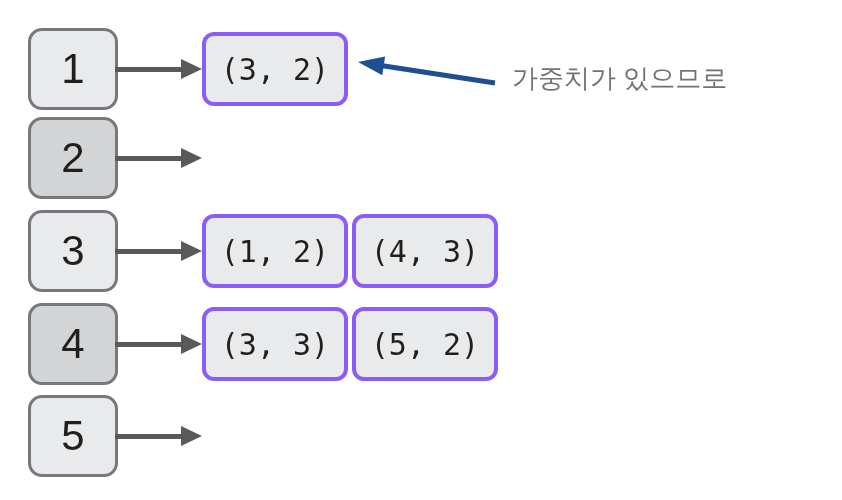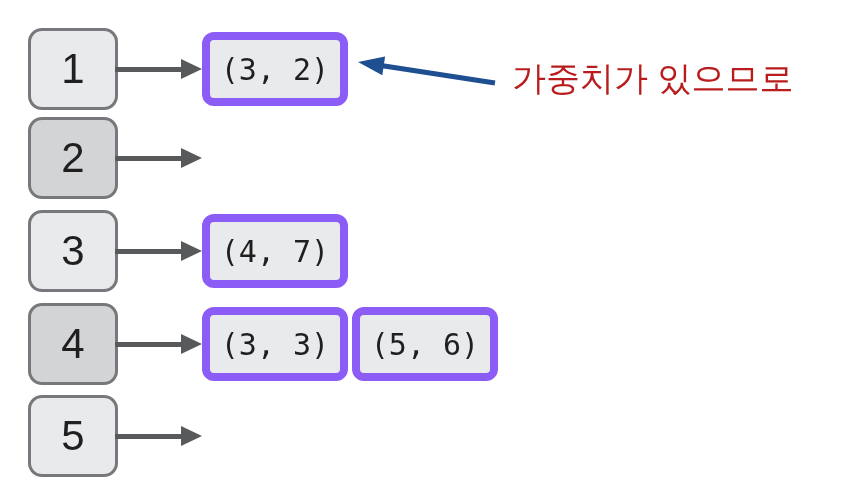--- a/index.html
+++ b/index.html
@@ -69,44 +69,44 @@
     display: flex;
     gap: 4px;
     align-items: center;
     flex: 0 0 auto;
   }
   .tuple-box {
     box-sizing: border-box;
     width: 146px;
     height: 74px;
     background: #e9eaec;
-    border: 8px solid #8b5cf6;
+    border: 4px solid #8b5cf6;
     border-radius: 12px;
     display: flex;
     align-items: center;
     justify-content: center;
     font-family: "DejaVu Sans Mono", "Liberation Mono", monospace;
     font-size: 30px;
     color: #1f1f1f;
     white-space: nowrap;
   }
 
   .annotation-arrow {
     position: absolute;
     left: 350px;
     top: 52px;
     overflow: visible;
   }
   .annotation-text {
     position: absolute;
     left: 512px;
     top: 56px;
-    font-size: 34px;
+    font-size: 26px;
     line-height: 45px;
-    color: #b91c1c;
+    color: #737373;
     white-space: nowrap;
   }
 </style>
 </head>
 <body>
 
 <div class="canvas">
 
   <div class="row row-0">
     <div class="node-box">
@@ -133,35 +133,36 @@
 
   <div class="row row-2">
     <div class="node-box">
       <span>3</span>
     </div>
     <div class="link-arrow">
       <div class="shaft"></div>
       <div class="head"></div>
     </div>
     <div class="tuples">
-      <div class="tuple-box">(4, 7)</div>
+      <div class="tuple-box">(1, 2)</div>
+      <div class="tuple-box">(4, 3)</div>
     </div>
   </div>
 
   <div class="row row-3">
     <div class="node-box dark">
       <span>4</span>
     </div>
     <div class="link-arrow">
       <div class="shaft"></div>
       <div class="head"></div>
     </div>
     <div class="tuples">
       <div class="tuple-box">(3, 3)</div>
-      <div class="tuple-box">(5, 6)</div>
+      <div class="tuple-box">(5, 2)</div>
     </div>
   </div>
 
   <div class="row row-4">
     <div class="node-box">
       <span>5</span>
     </div>
     <div class="link-arrow">
       <div class="shaft"></div>
       <div class="head"></div>

